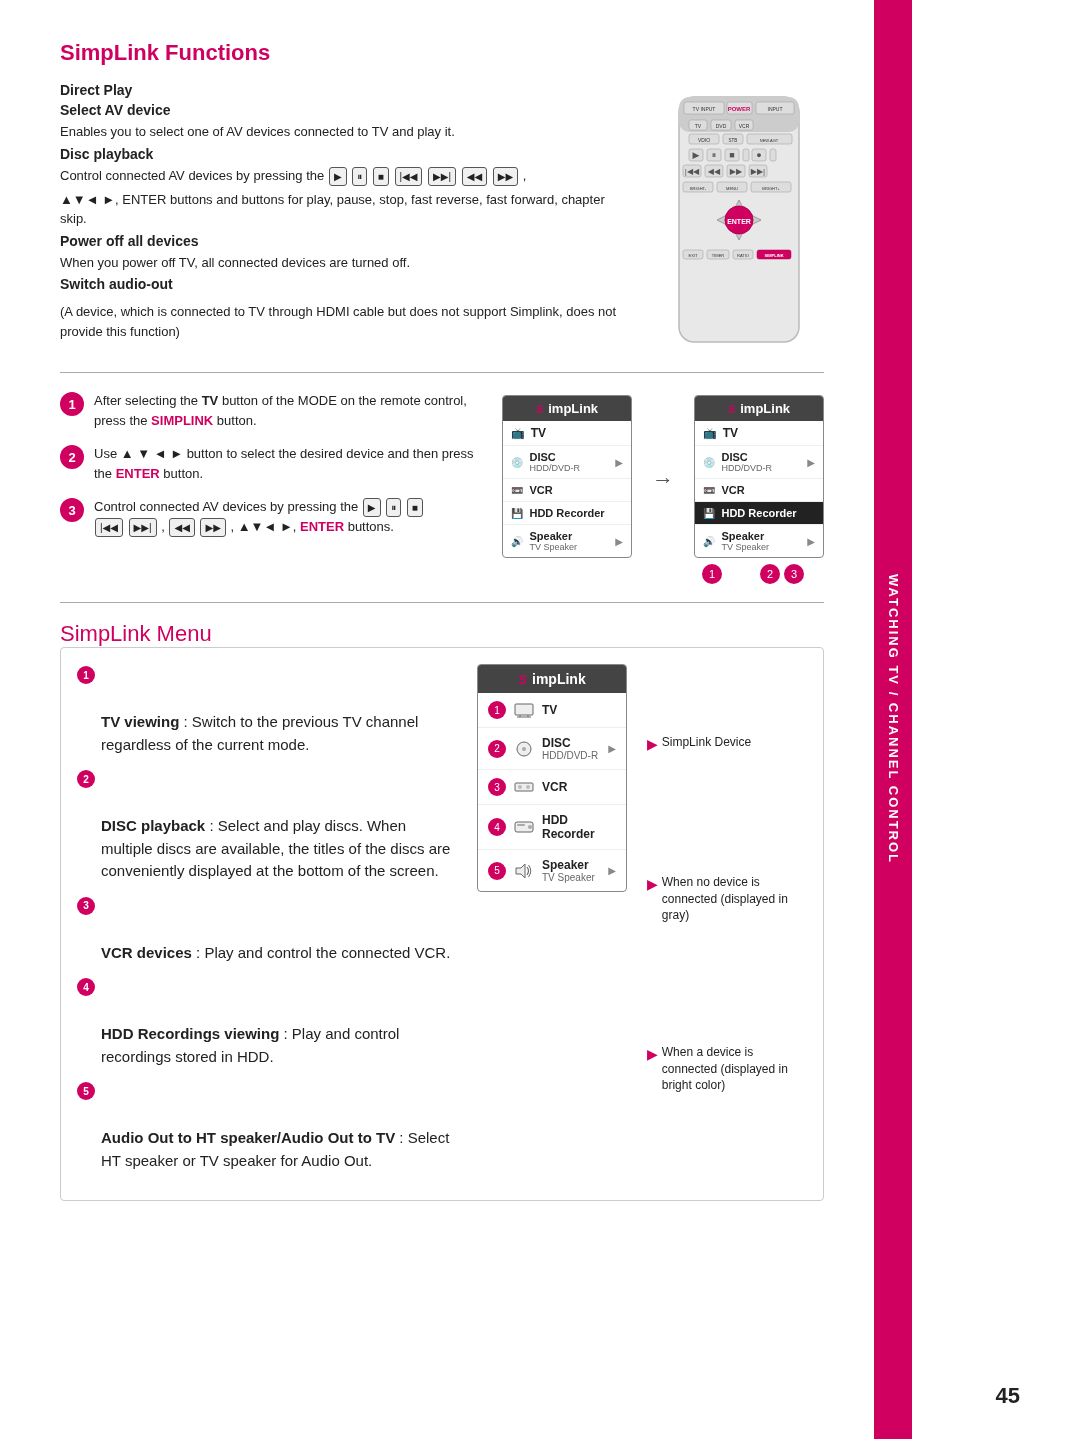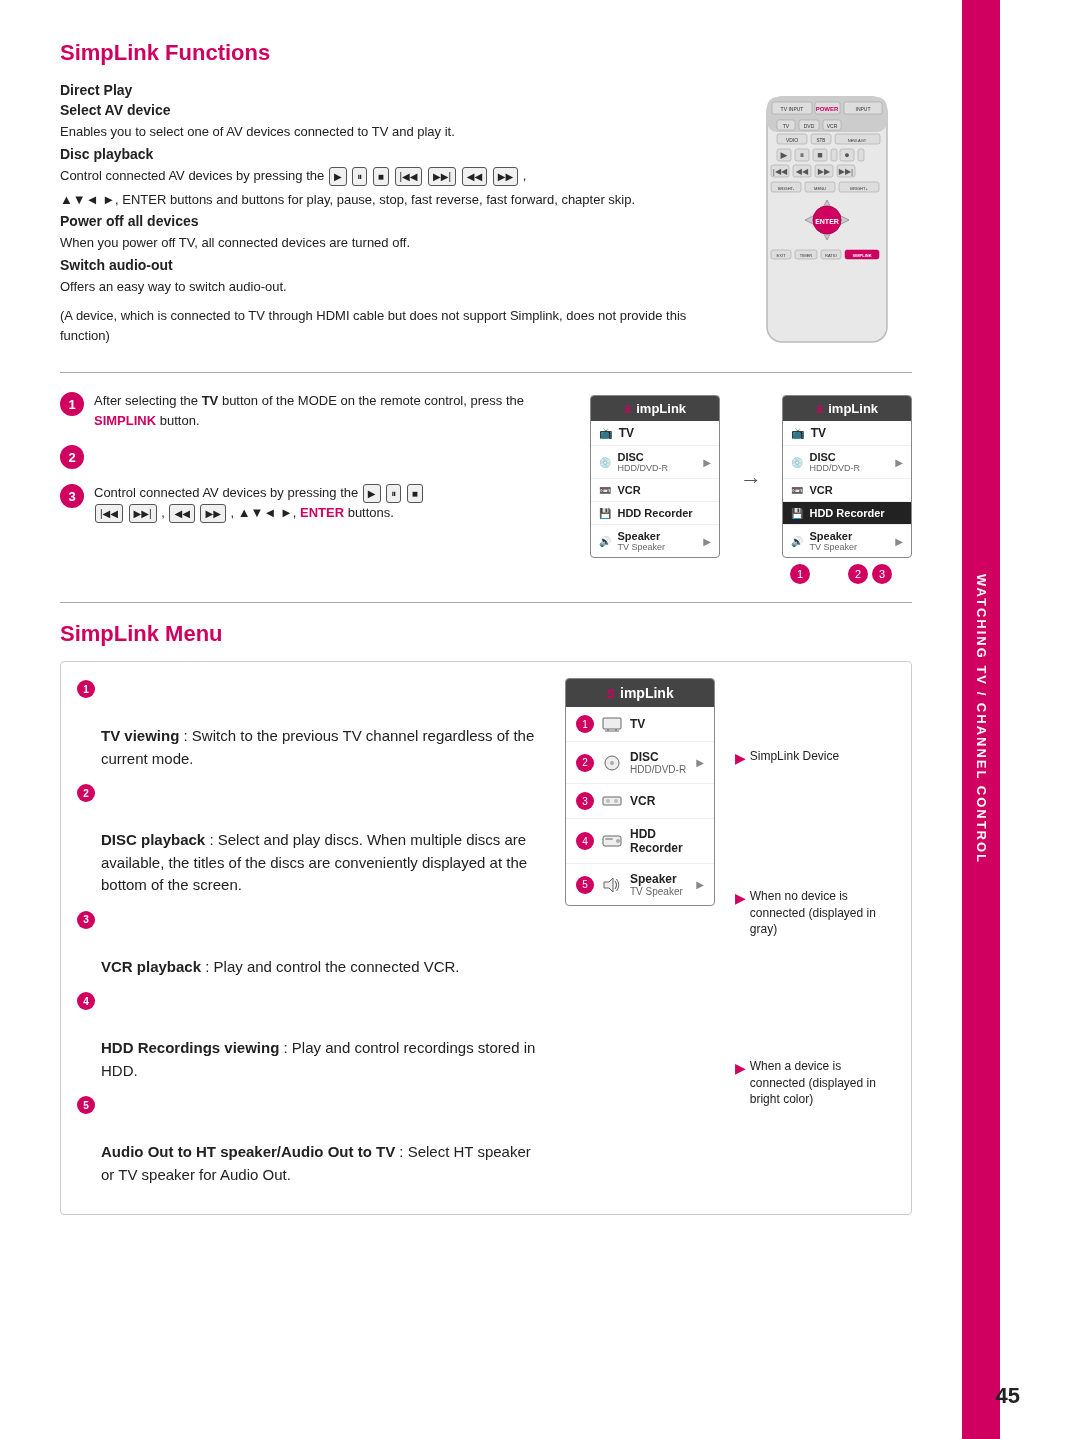--- a/index.html
+++ b/index.html
@@ -8,21 +8,21 @@
       min-height: 1439px;
       background: #fff;
       font-family: Arial, Helvetica, sans-serif;
       font-size: 14px;
       color: #222;
       position: relative;
     }
 
     .page-container {
       display: flex;
-      width: 1000px;
+      width: 912px;
       min-height: 1439px;
     }
 
     .main-content {
       flex: 1;
       padding: 40px 50px 40px 60px;
     }
 
     .side-tab {
       width: 38px;
@@ -227,23 +227,22 @@
       justify-content: center;
     }
 
     
     .simplink-menu-section {
       margin-top: 10px;
     }
 
     .simplink-menu-title {
       font-size: 22px;
-      font-weight: bold;
+      font-weight: normal;
       color: #d00060;
-      margin-bottom: 14px;
     }
 
     .menu-section-box {
       border: 1px solid #ccc;
       border-radius: 4px;
       padding: 16px;
       display: flex;
       gap: 20px;
     }
 
@@ -423,21 +422,20 @@
             <p class="body-text">▲▼◄ ►, ENTER buttons and buttons for play, pause, stop, fast reverse, fast forward, chapter skip.</p>
           </div>
 
           <div>
             <div class="sub-section-title">Power off all devices</div>
             <p class="body-text">When you power off TV, all connected devices are turned off.</p>
           </div>
 
           <div>
             <div class="sub-section-title">Switch audio-out</div>
-            <p class="body-text">Offers an easy way to switch audio-out.</p>
           </div>
 
           <p class="body-text" style="margin-top:10px;">(A device, which is connected to TV through HDMI cable but does not support Simplink, does not provide this function)</p>
         </div>
 
         <div class="remote-image">
           <svg class="remote-svg" viewBox="0 0 160 260" xmlns="http://www.w3.org/2000/svg">
 
             <rect x="20" y="5" width="120" height="245" rx="15" ry="15" fill="#e8e8e8" stroke="#bbb" stroke-width="1.5"></rect>
 
@@ -523,20 +521,23 @@
 
           <div class="step-row">
             <div class="step-circle">1</div>
             <div class="step-text">
               After selecting the <span class="highlight-tv">TV</span> button of the MODE on the remote control, press the <span class="highlight-simplink">SIMPLINK</span> button.
             </div>
           </div>
 
           <div class="step-row">
             <div class="step-circle">2</div>
+            <div class="step-text">
+              Use ▲ ▼ ◄ ► button to select the desired device and then press the <span class="highlight-enter">ENTER</span> button.
+            </div>
           </div>
 
           <div class="step-row">
             <div class="step-circle">3</div>
             <div class="step-text">
               Control connected AV devices by pressing the
               <span class="btn-icon">▶</span>
               <span class="btn-icon">⏸</span>
               <span class="btn-icon">■</span>
               <br>
@@ -666,21 +667,21 @@
           <div class="menu-item-row">
             <div class="menu-num-circle">2</div>
             <div class="menu-item-text">
               <strong>DISC playback</strong><span> : Select and play discs. When multiple discs are available, the titles of the discs are conveniently displayed at the bottom of the screen.</span>
             </div>
           </div>
 
           <div class="menu-item-row">
             <div class="menu-num-circle">3</div>
             <div class="menu-item-text">
-              <strong>VCR playback</strong><span> : Play and control the connected VCR.</span>
+              <strong>VCR devices</strong><span> : Play and control the connected VCR.</span>
             </div>
           </div>
 
           <div class="menu-item-row">
             <div class="menu-num-circle">4</div>
             <div class="menu-item-text">
               <strong>HDD Recordings viewing</strong><span> : Play and control recordings stored in HDD.</span>
             </div>
           </div>
 

